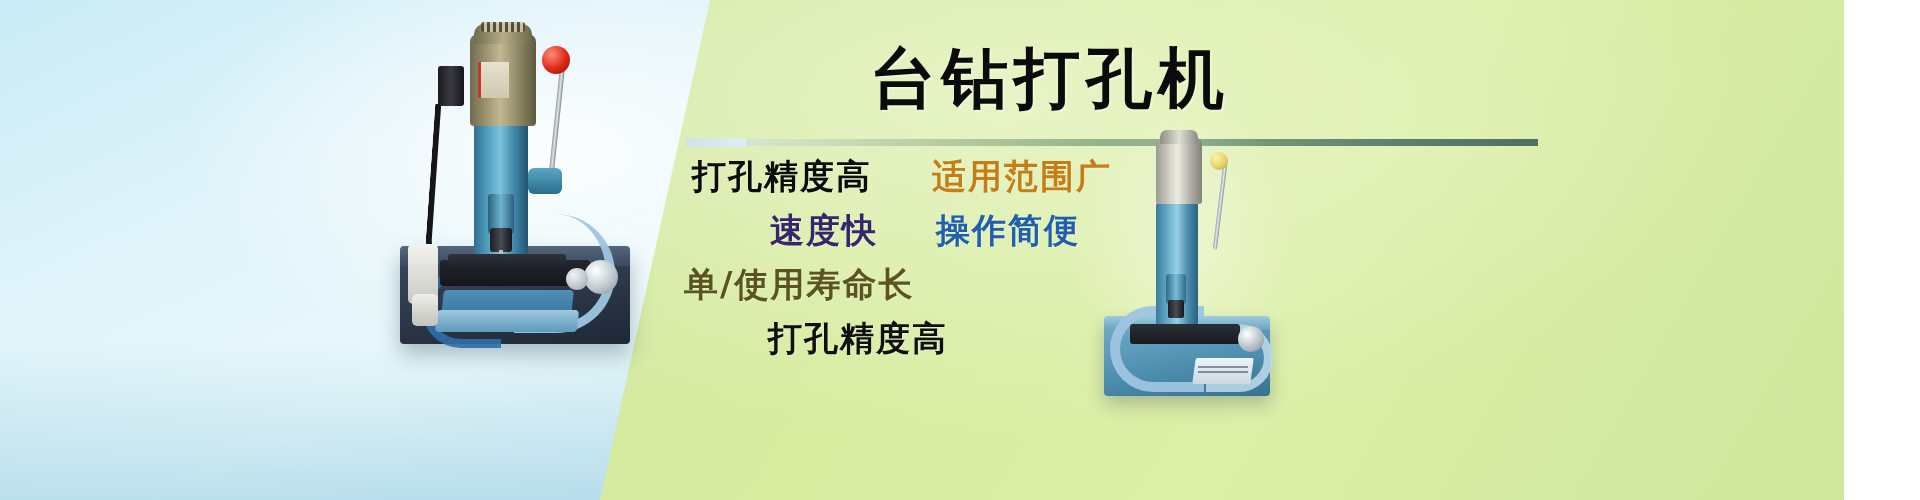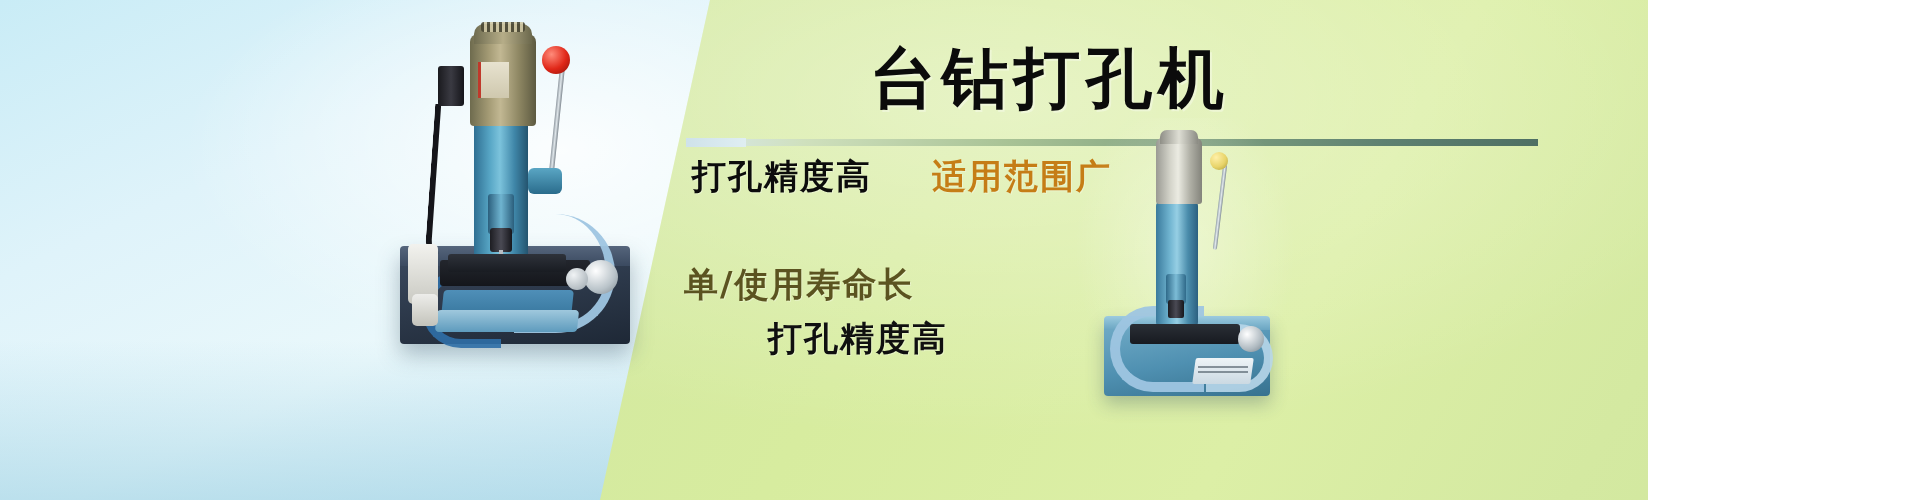--- a/index.html
+++ b/index.html
@@ -1,18 +1,18 @@
 <!DOCTYPE html>
 <html><head>
 <meta charset="utf-8">
 <style>
   html,body{margin:0;padding:0;}
   body{width:1920px;height:500px;overflow:hidden;font-family:"Liberation Serif",serif;}
 
-  .banner{position:relative;width:1648px;height:500px;overflow:hidden;
+  .banner{position:relative;width:1844px;height:500px;overflow:hidden;
     background:linear-gradient(155deg,#c9ecf6 0%,#dff3fa 22%,#eaf8fb 42%,#ddf1f8 60%,#bfe7f3 80%,#a9dced 100%);}
 
   
   .blue-glow{position:absolute;left:180px;top:-60px;width:760px;height:420px;
     background:radial-gradient(ellipse at 50% 50%, rgba(255,255,255,.85) 0%, rgba(255,255,255,0) 70%);
     pointer-events:none;}
   .bottom-haze{position:absolute;left:0;bottom:0;width:860px;height:160px;
     background:linear-gradient(to top, rgba(150,205,225,.55), rgba(150,205,225,0));}
 
   
@@ -193,20 +193,25 @@
   <div class="divider-cap"></div>
 
   <div class="features">
 
     <div class="frow row1">
       <span class="feat" style="color:#0c0c0c">打孔精度高</span>
       <span class="gap"></span>
       <span class="feat" style="color:#c57d16">适用范围广</span>
     </div>
 
+    <div class="frow row2">
+      <span class="feat" style="color:#34276b">速度快</span>
+      <span class="gap"></span>
+      <span class="feat" style="color:#1f5fae">操作简便</span>
+    </div>
 
     <div class="frow row3">
       <span class="feat" style="color:#5b5320">单/使用寿命长</span>
       <span class="gap"></span>
     </div>
 
     <div class="frow row4">
       <span class="feat" style="color:#101010">打孔精度高</span>
     </div>
 

